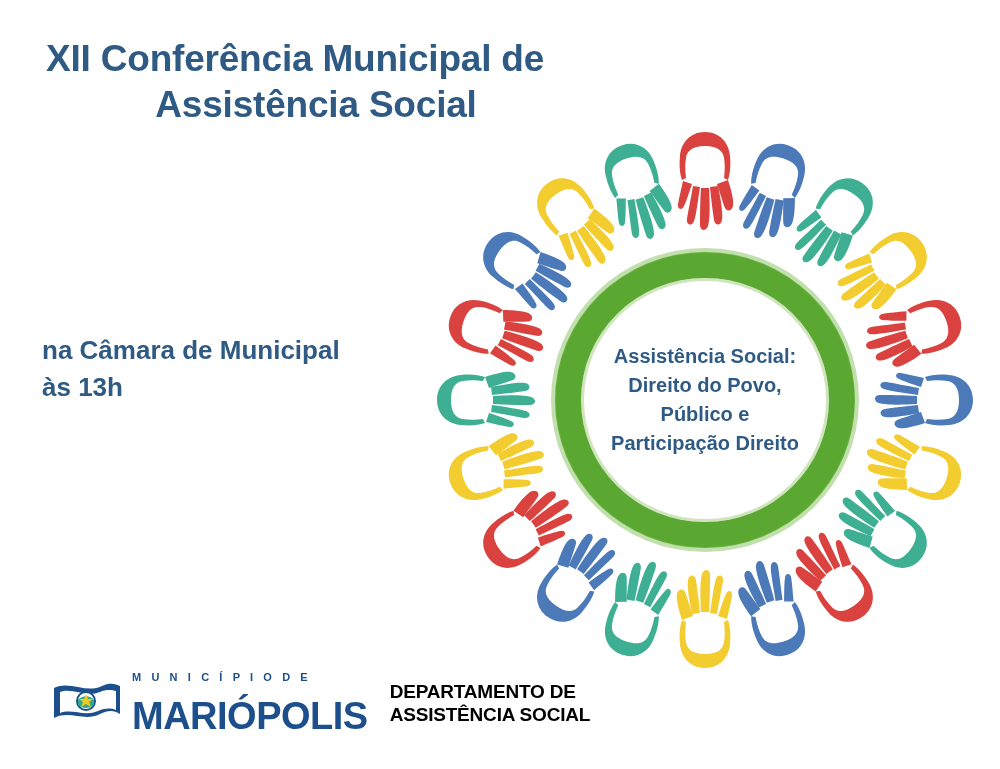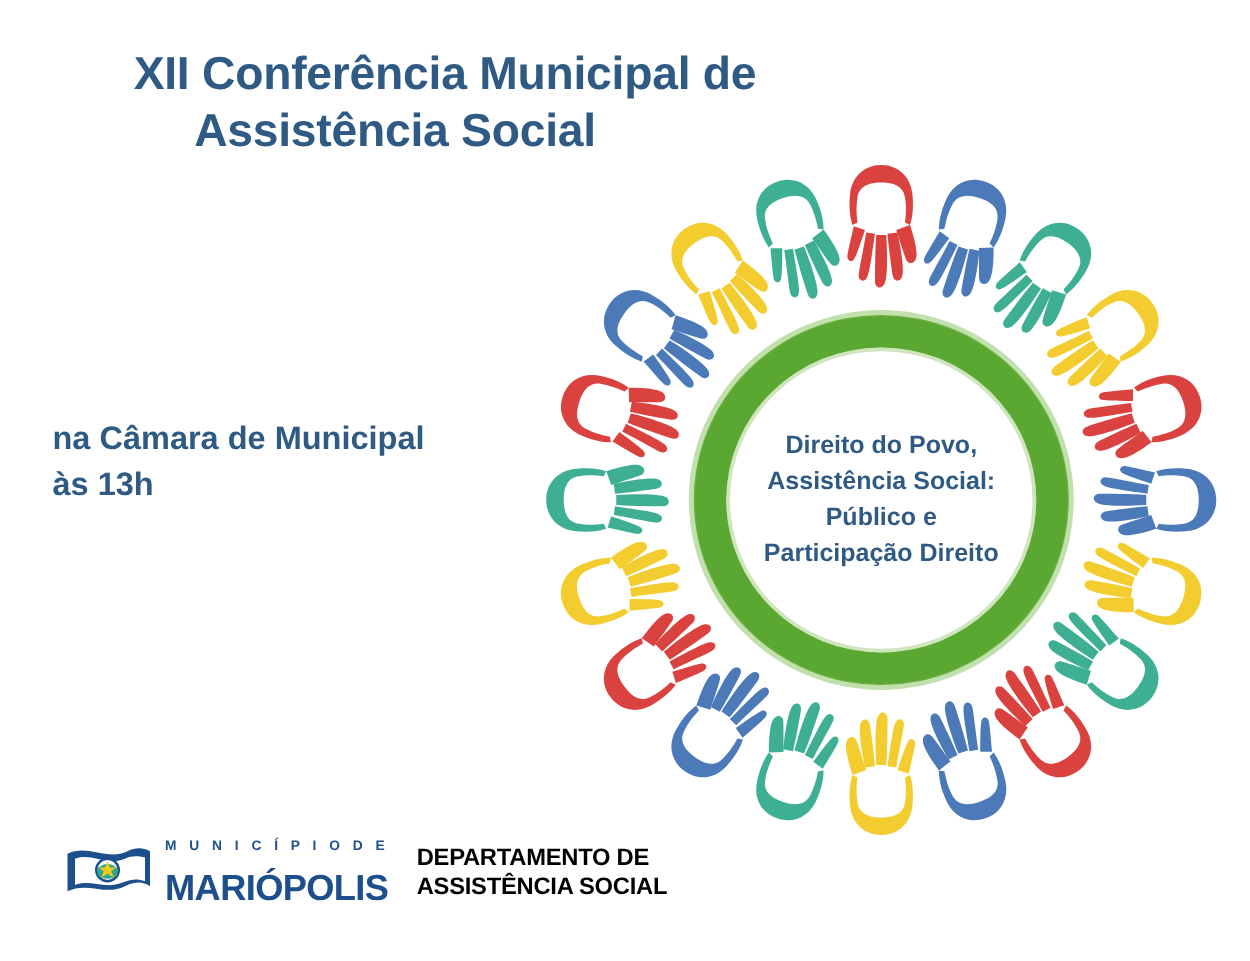--- a/index.html
+++ b/index.html
@@ -24,21 +24,21 @@
     position: absolute;
     left: 46px;
     top: 36px;
     width: 620px;
     color: #2e5a84;
     font-weight: bold;
     font-size: 37px;
     line-height: 1.25;
     letter-spacing: -0.2px;
   }
-  .headline .line1 { display: block; text-align: center; }
+  .headline .line1 { display: block; text-align: left; }
   .headline .line2 { display: block; text-align: center; padding-right: 80px; }
 
   
   .event-info {
     position: absolute;
     left: 42px;
     top: 332px;
     width: 400px;
     color: #2e5a84;
     font-weight: bold;
@@ -130,21 +130,21 @@
   .muni-small {
     color: #1d4f8c;
     font-size: 11px;
     font-weight: bold;
     letter-spacing: 3.6px;
     line-height: 1;
     margin-bottom: 14px;
   }
   .muni-big {
     color: #1d4f8c;
-    font-size: 29px;
+    font-size: 38px;
     font-weight: bold;
     letter-spacing: -0.5px;
     line-height: 1;
   }
   .dept {
     border-left: 0;
     color: #000000;
     font-size: 19px;
     font-weight: bold;
     line-height: 1.2;
@@ -467,22 +467,22 @@
         <path d="M50,52 C53,43 56,34 58,30 C60,25 65,27 64,32 C63,38 61,46 59,55 Z"></path>
         <ellipse cx="37" cy="74" rx="15" ry="12" fill="#ffffff" opacity="0.35"></ellipse>
       </g>
     </svg>
         </div>
       </div>
 
     <div class="ring"></div>
 
     <div class="ring-text">
+      <span>Assistência Social:</span>
       <span>Direito do Povo,</span>
-      <span>Assistência Social:</span>
       <span>Público e</span>
       <span>Participação Direito</span>
     </div>
   </div>
 
   <div class="footer">
     <div class="flag">
       <svg viewBox="0 0 70 52" width="70" height="52" aria-hidden="true">
         <path d="M2,10 C18,2 34,16 50,8 C58,4 64,6 68,8 L68,36 C62,32 56,32 48,36 C32,44 18,32 2,40 Z" fill="#1d4f8c"></path>
         <path d="M8,14 C20,9 34,20 48,14 C54,11 60,12 64,13 L64,32 C58,30 54,30 46,33 C32,39 20,30 8,35 Z" fill="#ffffff"></path>

